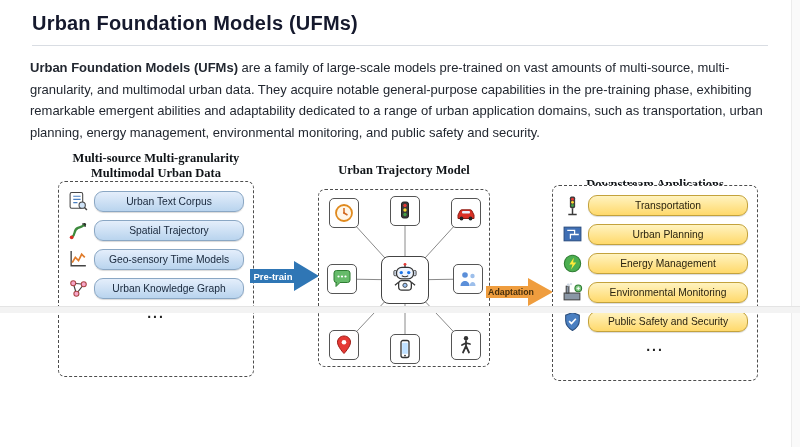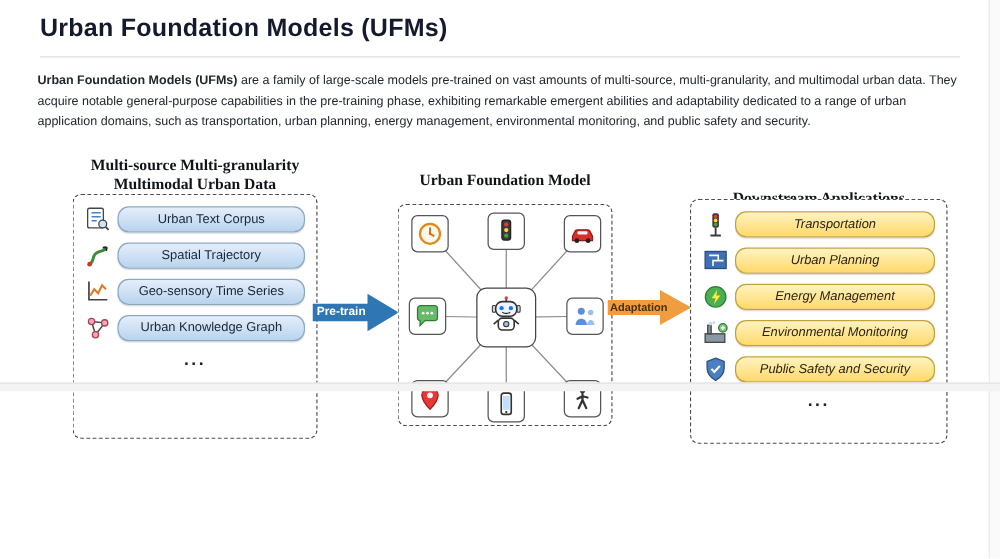--- a/index.html
+++ b/index.html
@@ -6,38 +6,38 @@
   html,body { width:800px; height:447px; background:#ffffff; overflow:hidden;
               font-family:"Liberation Sans", sans-serif; color:#1f2328; }
   .page { position:relative; width:800px; height:313px; background:#fff; }
 
   
   .header { padding:12px 32px 0 32px; }
   .page-title { font-size:20px; font-weight:700; color:#15192d; letter-spacing:.2px; }
   .title-rule { border:none; border-top:1px solid #d9dde3; margin:10px 0 0 0; }
 
   
-  .intro { margin:11px 32px 0 30px; font-size:10px; line-height:1.66; color:#222730; }
+  .intro { margin:11px 32px 0 30px; font-size:13px; line-height:1.66; color:#222730; }
   .intro b { font-weight:700; }
 
   
-  .diagram { position:relative; height:258px; margin-top:16px; }
+  .diagram { position:relative; height:258px; margin-top:6px; }
   .panel-title { position:absolute; text-align:center; font-family:"Liberation Serif", serif;
                  font-weight:700; font-size:12.5px; color:#101418; line-height:15px; }
   .dash-box { position:absolute; border:1.6px dashed #4d4d4d; border-radius:7px; background:#fff; }
 
   
   .rows { padding:9px 9px 4px 9px; }
   .row { display:flex; align-items:center; gap:5px; margin-bottom:8px; }
   .row-icon { width:21px; height:21px; flex:none; display:inline-flex; }
   .row-icon svg { width:21px; height:21px; }
   .pill { flex:1; text-align:center; font-size:10.3px; padding:4px 2px; border-radius:9px;
           color:#17263a; box-shadow:0 1px 1px rgba(0,0,0,.15); }
   .pill-blue { background:linear-gradient(180deg,#e4eefb 0%,#b9d4ee 100%); border:1px solid #8aa7c4; }
-  .pill-yellow { background:linear-gradient(180deg,#fff3c0 0%,#ffd96b 100%); border:1px solid #c3a23c; color:#2b2410;font-style:italic; }
+  .pill-yellow { background:linear-gradient(180deg,#fff3c0 0%,#ffd96b 100%); border:1px solid #c3a23c; color:#2b2410; }
   .ellipsis { text-align:center; font-weight:700; font-size:14px; letter-spacing:2px; color:#222; margin-top:-2px; }
 
   
   .net { position:absolute; inset:0; }
   .sat { position:absolute; width:30px; height:30px; background:#fff; border:1px solid #555;
          border-radius:5px; display:flex; align-items:center; justify-content:center; }
   .sat svg { width:22px; height:22px; }
   .hub { position:absolute; width:48px; height:48px; background:#fff; border:1.4px solid #444;
          border-radius:8px; display:flex; align-items:center; justify-content:center; }
   .hub svg { width:36px; height:36px; }
@@ -96,21 +96,21 @@
           </span>
           <span class="pill pill-blue">Spatial Trajectory</span>
         </div>
         <div class="row">
           <span class="row-icon">
             <svg viewBox="0 0 20 20">
                 <path d="M3 2v14h14" fill="none" stroke="#444" stroke-width="1.3"></path>
                 <polyline points="4,13 7,8 10,11 13,5 16,8" fill="none" stroke="#e07b2a" stroke-width="1.6"></polyline>
               </svg>
           </span>
-          <span class="pill pill-blue">Geo-sensory Time Series</span>
+          <span class="pill pill-blue">Geo-sensory Time Models</span>
         </div>
         <div class="row">
           <span class="row-icon">
             <svg viewBox="0 0 20 20">
                 <path d="M5 5L15 6M5 5L8 15M15 6L8 15" stroke="#444" stroke-width="1.1"></path>
                 <circle cx="5" cy="5" r="2.4" fill="#f6a6c9" stroke="#a44"></circle>
                 <circle cx="15" cy="6" r="2.4" fill="#f6a6c9" stroke="#a44"></circle>
                 <circle cx="8" cy="15" r="2.4" fill="#f6a6c9" stroke="#a44"></circle>
               </svg>
           </span>
@@ -120,21 +120,21 @@
       </div>
     </div>
 
     <div class="arrow" style="left:250px; top:108px;">
       <svg width="70" height="38" viewBox="0 0 70 38">
         <polygon points="0,12 44,12 44,4 69,19 44,34 44,26 0,26" fill="#2f76b5"></polygon>
       </svg>
       <span class="arrow-label lbl-light">Pre-train</span>
     </div>
 
-    <div class="panel-title" style="left:316px; top:14px; width:176px;">Urban Foundation Model</div>
+    <div class="panel-title" style="left:316px; top:14px; width:176px;">Urban Trajectory Model</div>
     <div class="dash-box" style="left:318px; top:40px; width:172px; height:178px;">
       <svg class="net" width="172" height="178" viewBox="0 0 172 178">
         <g stroke="#8a8a8a" stroke-width="1">
           <line x1="86" y1="90" x2="25" y2="23"></line>
             <line x1="86" y1="90" x2="86" y2="21"></line>
           <line x1="86" y1="90" x2="147" y2="23"></line>
             <line x1="86" y1="90" x2="23" y2="89"></line>
           <line x1="86" y1="90" x2="149" y2="89"></line>
             <line x1="86" y1="90" x2="25" y2="155"></line>
           <line x1="86" y1="90" x2="86" y2="159"></line>
@@ -211,21 +211,21 @@
             <circle cx="13.5" cy="10" r="1.6" fill="#1a73e8"></circle>
             <circle cx="20.5" cy="10" r="1.6" fill="#1a73e8"></circle>
             <path d="M14 13q3 2 6 0" fill="none" stroke="#333" stroke-width="1"></path>
             <rect x="11" y="17.5" width="12" height="9" rx="3" fill="#fff" stroke="#333" stroke-width="1.2"></rect>
             <circle cx="17" cy="22" r="2" fill="#9cc3f5" stroke="#333" stroke-width=".8"></circle>
             <path d="M11 19l-3.5 3M23 19l3.5 3" stroke="#333" stroke-width="1.2" fill="none"></path>
           </svg>
       </div>
     </div>
 
-    <div class="arrow" style="left:486px; top:104px;">
+    <div class="arrow" style="left:486px; top:124px;">
       <svg width="68" height="38" viewBox="0 0 68 38">
         <polygon points="0,13 42,13 42,5 67,19 42,33 42,25 0,25" fill="#ef9d3e"></polygon>
       </svg>
       <span class="arrow-label lbl-dark">Adaptation</span>
     </div>
 
     <div class="panel-title" style="left:552px; top:28px; width:206px;">Downstream Applications</div>
     <div class="dash-box" style="left:552px; top:36px; width:206px; height:196px;">
       <div class="rows">
         <div class="row">

